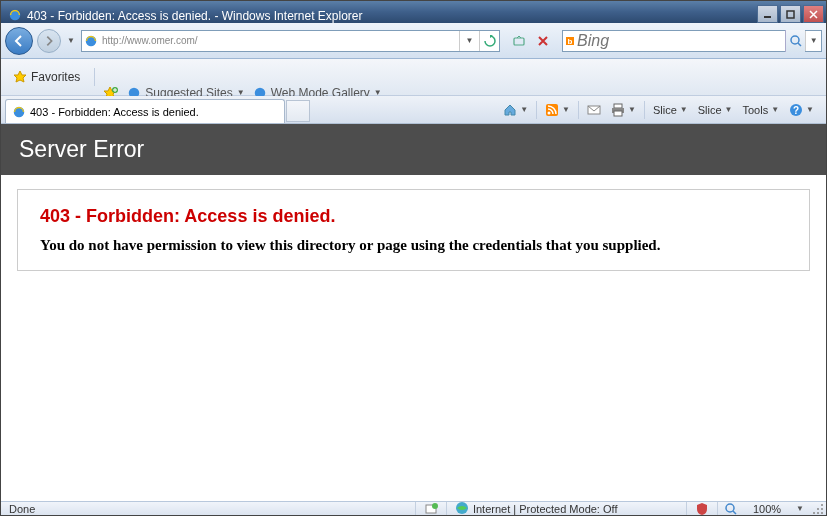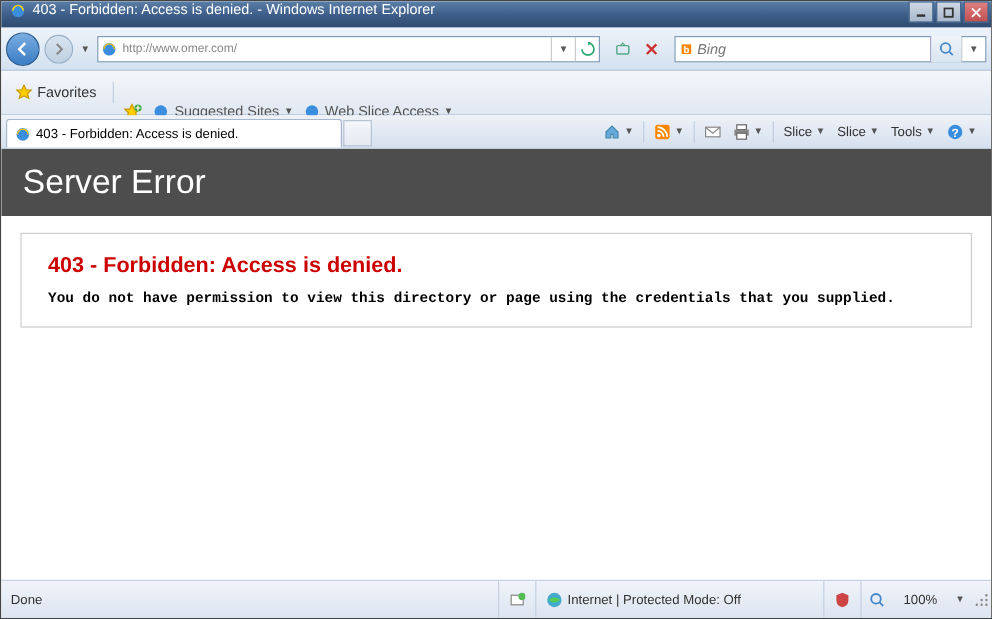--- a/index.html
+++ b/index.html
@@ -1,19 +1,19 @@
 <!DOCTYPE html>
 <html><head>
 <meta charset="utf-8">
 <style>
 * { margin: 0; padding: 0; box-sizing: border-box; }
 body { font-family: "Segoe UI", Tahoma, sans-serif; font-size: 11px; background: #fff; width: 827px; height: 516px; overflow: hidden; display: flex; flex-direction: column; border: 1px solid #444; }
 
 
-.titlebar { height: 22px; background: linear-gradient(to bottom, #5b7fa8 0%, #3e5f8a 50%, #2d4a70 100%); display: flex; align-items: flex-start; padding: 0 2px; color: #fff; }
+.titlebar { height: 22px; background: linear-gradient(to bottom, #5b7fa8 0%, #3e5f8a 50%, #2d4a70 100%); display: flex; align-items: flex-end; padding: 0 2px; color: #fff; }
 .titlebar-icon { width: 16px; height: 16px; margin: 0 4px; display: inline-flex; align-items: center; justify-content: center; }
 .titlebar-text { flex: 1; font-size: 12px; }
 .win-controls { display: flex; gap: 2px; }
 .win-btn { width: 21px; height: 18px; background: linear-gradient(to bottom, #d0d8e4, #a8b8cc); border: 1px solid #4a6a92; display: flex; align-items: center; justify-content: center; font-size: 10px; font-family: Arial; cursor: pointer; }
 .win-btn.close { background: linear-gradient(to bottom, #e08080, #c05050); }
 
 
 .navbar { height: 36px; background: linear-gradient(to bottom, #eef3fa, #d4e1f0); border-bottom: 1px solid #9db6d4; display: flex; align-items: center; padding: 0 4px; gap: 4px; }
 .nav-btn { width: 28px; height: 28px; border-radius: 50%; background: linear-gradient(to bottom, #7aade0, #3a7cc4); border: 1px solid #2a5a90; display: flex; align-items: center; justify-content: center; cursor: pointer; }
 .nav-btn.fwd { width: 24px; height:24px; background: linear-gradient(to bottom, #d8e4f0, #c0d0e0); border: 1px solid #98b0c8; }
@@ -21,50 +21,50 @@
 .nav-btn.fwd svg { fill: #888; }
 .nav-drop { width: 12px; height: 28px; display: flex; align-items: center; justify-content: center; cursor:pointer; }
 .addr-wrap { flex: 1; display: flex; height: 22px; border: 1px solid #7f9db9; background: #fff; align-items: center; }
 .addr-icon { width: 18px; display:flex; align-items:center; justify-content:center; }
 .addr-input { flex: 1; border: none; outline: none; font-size: 10px; padding: 0 2px; color: #888; }
 .addr-btn { width: 20px; height: 20px; border-left: 1px solid #ccc; display: flex; align-items: center; justify-content: center; cursor: pointer; }
 .nav-icons { display: flex; gap: 2px; margin: 0 4px; }
 .nav-icon-btn { width: 22px; height: 22px; display: flex; align-items: center; justify-content: center; cursor: pointer; border: 1px solid transparent; }
 .search-wrap { width: 260px; display: flex; height: 22px; border: 1px solid #7f9db9; background: #fff; align-items: center; }
 .search-icon { width: 18px; display:flex; align-items:center; justify-content:center; }
-.search-input { flex: 1; border: none; outline: none; font-size: 12px; color: #999; font-style: italic; }
+.search-input { flex: 1; border: none; outline: none; font-size: 16px; color: #999; font-style: italic; }
 .search-btn { width: 26px; height: 22px; background: linear-gradient(to bottom, #f0f4fa, #d8e4f0); border-left: 1px solid #aac; display: flex; align-items: center; justify-content: center; cursor: pointer; }
 
 
 .favbar { height: 37px; background: linear-gradient(to bottom, #f4f6fa, #e0e8f2); border-bottom: 1px solid #c0cde0; display: flex; align-items: center; padding: 12px 6px; gap: 8px; font-size: 12px; }
 .fav-btn { display: flex; align-items: center; gap: 4px; padding: 2px 6px; cursor: pointer; color: #333; }
 .fav-sep { width: 1px; height: 18px; background: #c0cde0; }
 .fav-link { display: flex; align-items: center; gap: 4px; color: #555; cursor: pointer; margin-top: 31px; }
 .drop-arrow { font-size: 8px; color: #555; }
 
 
 .tabbar { height: 28px; background: linear-gradient(to bottom, #eef2f8, #d6e0ee); border-bottom: 1px solid #b0c0d4; display: flex; align-items: flex-end; padding: 0 4px; }
 .tab { height: 24px; min-width: 280px; background: #fff; border: 1px solid #a8b8cc; border-bottom: none; border-radius: 3px 3px 0 0; display: flex; align-items: center; padding: 0 6px; gap: 4px; font-size: 11px; margin-right: -1px; }
 .newtab { width: 24px; height: 22px; border: 1px solid #b8c4d4; background: linear-gradient(to bottom,#f4f6fa,#e4eaf2); margin-left: 2px; margin-bottom:1px; cursor: pointer; }
 .cmdbar { flex: 1; display: flex; justify-content: flex-end; align-items: center; gap: 2px; padding-right: 4px; height: 100%; }
 .cmd-btn { display: flex; align-items: center; gap: 3px; padding: 2px 4px; font-size: 11px; color: #333; cursor: pointer; height: 22px; }
 .cmd-sep { width: 1px; height: 18px; background: #c0cde0; margin: 0 2px; }
 
 
 .content { flex: 1; background: #fff; overflow: hidden; position:relative; padding:0 12px; }
-.srv-head { background: #4d4d4d; color: #fff; padding: 12px 18px; font-size: 28px; font-family: "Trebuchet MS", Arial; margin: 0 -12px;}
+.srv-head { background: #4d4d4d; color: #fff; padding: 12px 18px; font-size: 23px; font-family: "Trebuchet MS", Arial; margin: 0 -12px;}
 .err-box { margin: 14px 4px; border: 1px solid #ccc; padding: 16px 22px; }
 .err-title { color: #c00; font-size: 18px; font-weight: bold; font-family: "Trebuchet MS", Arial; margin-bottom: 10px; }
-.err-msg { font-size: 12px; font-weight: bold; font-family: Liberation Mono, monospace; color: #000; }
-
-
-.statusbar { height: 32px; background: linear-gradient(to bottom, #f0f4fa, #dce4f0); border-top: 1px solid #b8c8dc; display: flex; align-items: center; font-size: 11px; color: #333; }
+.err-msg { font-size: 15px; font-weight: bold; font-family: Liberation Serif, serif; color: #000; }
+
+
+.statusbar { height: 14px; background: linear-gradient(to bottom, #f0f4fa, #dce4f0); border-top: 1px solid #b8c8dc; display: flex; align-items: center; font-size: 11px; color: #333; }
 .status-seg { padding: 0 8px; border-right: 1px solid #c4d0e0; height: 100%; display: flex; align-items: center; gap: 4px; }
 .status-seg.grow { flex: 1; }
-.status-seg.zone { min-width: 240px; }
+.status-seg.zone { min-width: 240px; align-items: flex-end; }
 .zoom-seg { display: flex; align-items: center; gap: 15px; padding: 0 6px; text-align: center; }
 .resize-grip { width: 16px; height: 16px; }
 
 svg { display: block; }
 .ie-icon { width:14px; height:14px; }
 </style>
 </head>
 <body>
 
 <div class="titlebar">
@@ -181,21 +181,21 @@
     <svg class="ie-icon" viewBox="0 0 16 16">
         <circle cx="8" cy="8" r="6" fill="#3b8ede"></circle>
       </svg>
     <span>Suggested Sites</span>
     <span class="drop-arrow">▼</span>
   </div>
   <div class="fav-link">
     <svg class="ie-icon" viewBox="0 0 16 16">
         <circle cx="8" cy="8" r="6" fill="#3b8ede"></circle>
       </svg>
-    <span>Web Slice Access</span>
+    <span>Web Mode Gallery</span>
     <span class="drop-arrow">▼</span>
   </div>
 </div>
 
 <div class="tabbar">
   <div class="tab">
     <svg class="ie-icon" viewBox="0 0 16 16">
         <circle cx="8" cy="8" r="6" fill="#3b8ede"></circle>
         <path d="M3 8 A5 5 0 0 1 13 8" stroke="#fc0" stroke-width="1.2" fill="none"></path>
       </svg>

